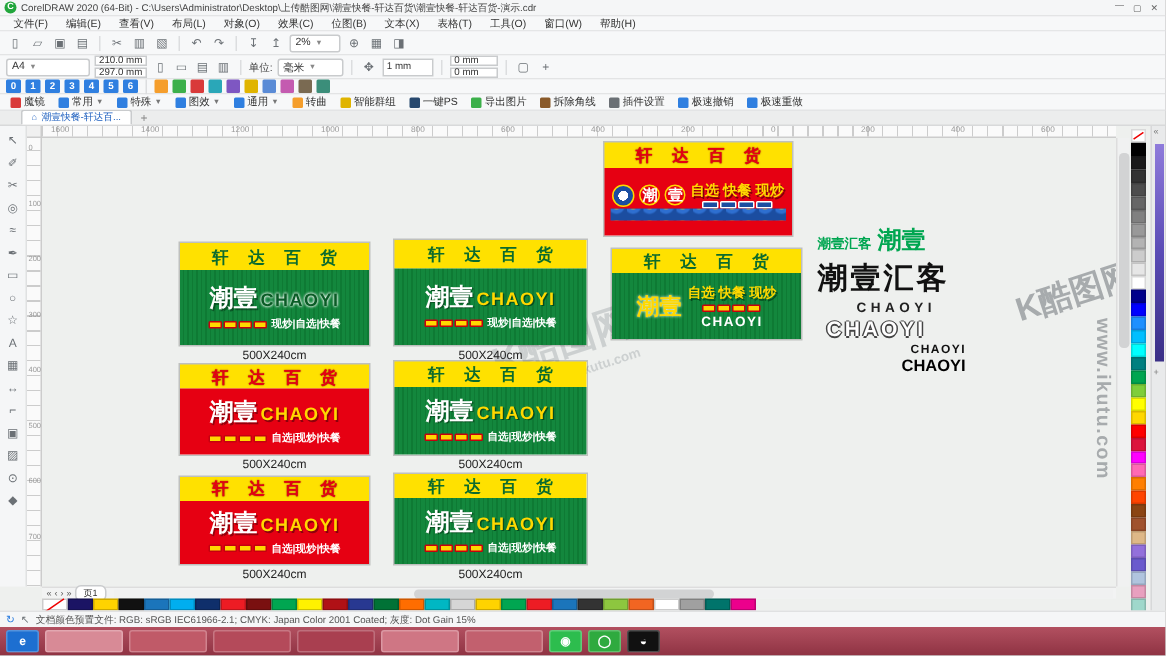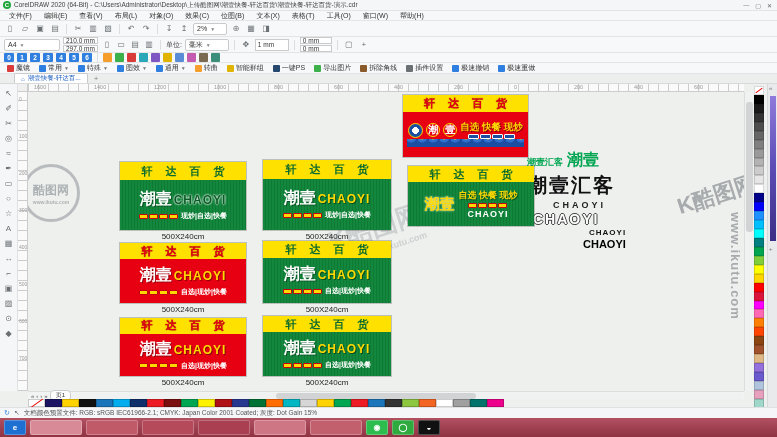--- a/index.html
+++ b/index.html
@@ -385,36 +385,32 @@
       <span class="tool">↔</span>
       <span class="tool">⌐</span>
       <span class="tool">▣</span>
       <span class="tool">▨</span>
       <span class="tool">⊙</span>
       <span class="tool">◆</span>
     </div>
 
   <div class="canvas" id="canvas">
 
-    <div class="logo-block" id="logo-block" style="left: 499px; top: 58px; justify-content: center;">
+    <div class="logo-block" id="logo-block" style="left: 517px; top: 58px; justify-content: center;">
       <div class="lb1">
         <span class="s">潮壹汇客</span>
         <span class="b">潮壹</span>
       </div>
       <div class="lb2">潮壹汇客</div>
       <div class="lb3">CHAOYI</div>
       <div class="lb4">CHAOYI</div>
       <div class="lb5">CHAOYI</div>
       <div class="lb6">CHAOYI</div>
     </div>
 
-    <div class="wm wm-stamp">
-      <span class="t1">酷图网</span>
-      <span class="t2">www.ikutu.com</span>
-    </div>
     <div class="wm wm-center">
       <span>K酷图网</span>
       <span class="u">www.ikutu.com</span>
     </div>
     <div class="wm wm-right">
       <span>K酷图网</span>
     </div>
     <div class="wm wm-right-url">www.ikutu.com</div>
   <div class="banner-wrap" style="left: 375px; top: 3px; width: 125px;">
     <div class="banner promo" style="height: 62px;">

